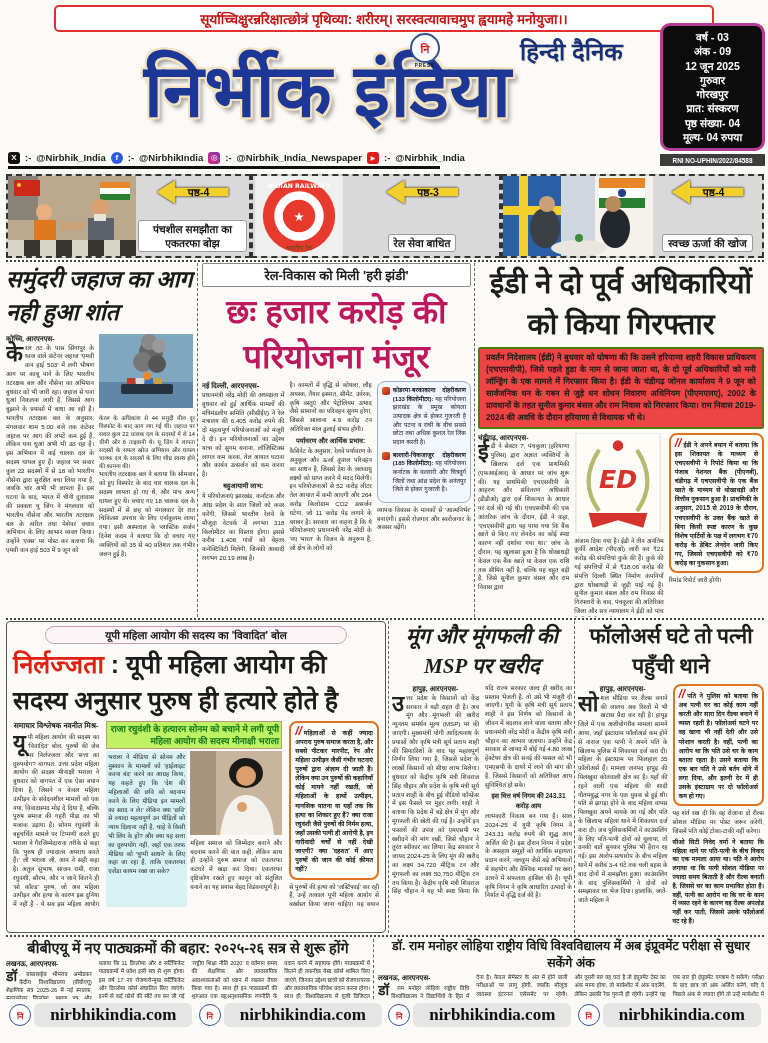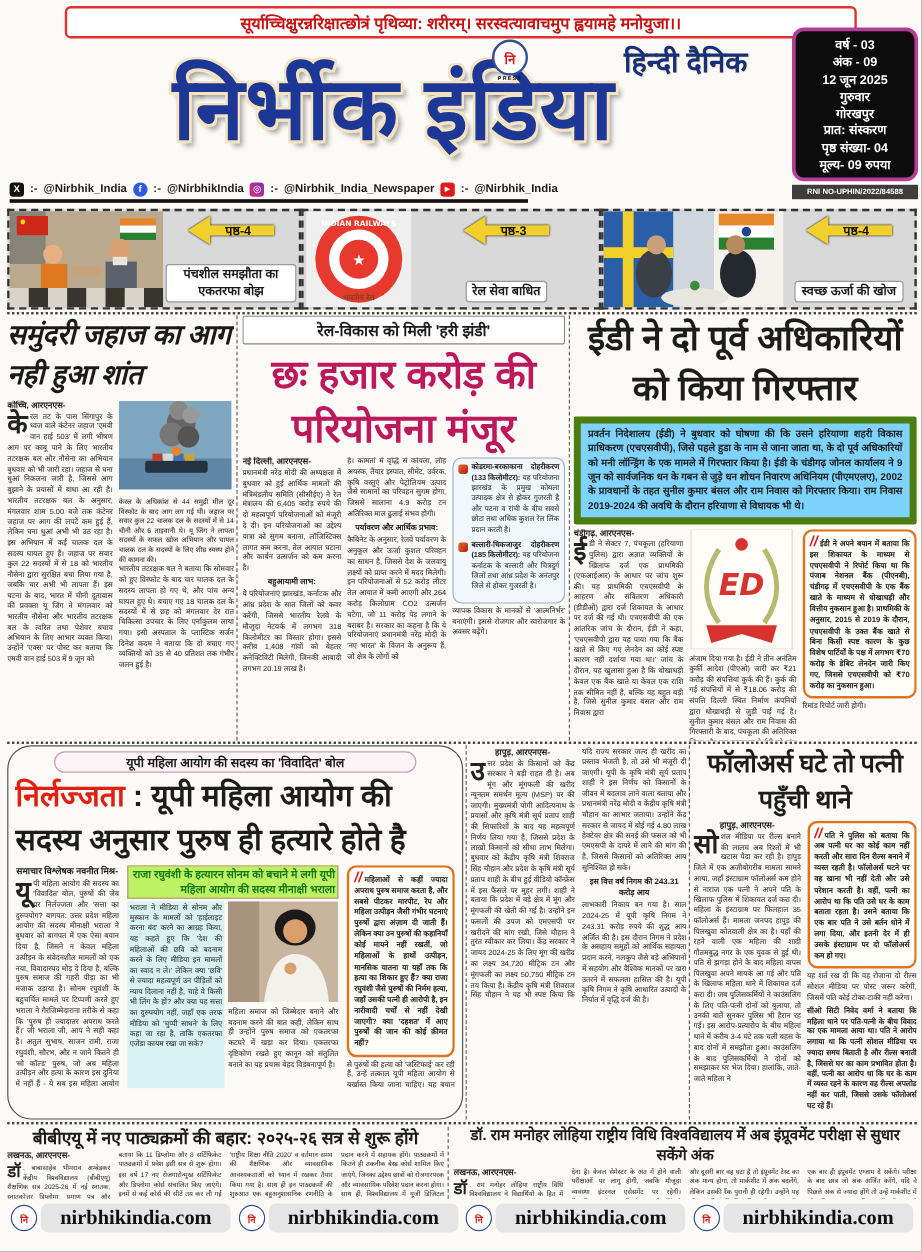--- a/index.html
+++ b/index.html
@@ -64,27 +64,27 @@
   .rail h1{margin:3px 0 2px;font-size:33px;line-height:1.35;font-weight:900;text-align:center;color:#be185d;}
   .rail-body{display:flex;gap:5px;height:212px;overflow:hidden;}
   .rail-col{width:84px;}
   .rail-side{width:96px;display:flex;flex-direction:column;gap:3px;}
   .sidebox{border:1px solid #9ab0c8;background:#f2f6fd;border-radius:8px;padding:4px;font-size:6.1px;line-height:1.42;text-align:justify;flex:0 0 auto;}
   .bullet{display:flex;gap:3px;margin-bottom:4px;}
   .bicon{flex:0 0 8px;width:8px;height:8px;border-radius:2px;background:linear-gradient(135deg,#e66a1e,#b21f1f);margin-top:1px;}
   
   .ed{left:478px;top:263px;width:286px;height:354px;overflow:hidden;}
   .ed h1{margin:0 0 3px;font-size:29px;line-height:1.4;font-weight:900;text-align:center;}
-  .leadbox{border:6px solid #4d7c0f;padding:3px 6px;font-size:8.2px;font-weight:700;line-height:1.45;text-align:justify;border-radius:2px;background:#7dd3fc;}
+  .leadbox{border:2px solid #4d7c0f;padding:3px 6px;font-size:8.2px;font-weight:700;line-height:1.45;text-align:justify;border-radius:2px;background:#ef4444;}
   .ed-body{display:flex;gap:5px;margin-top:4px;height:186px;overflow:hidden;}
   .ed-c{width:92px;}
   .ed-mid{width:90px;}
   .ed-q{width:96px;}
   
-  .mahila{left:6px;top:621px;width:380px;height:312px;border:1.5px solid #555;border-radius:20px;padding:4px 6px;overflow:hidden;background:#fbfaf6;}
+  .mahila{left:6px;top:621px;width:380px;height:312px;border:1.5px solid #555;border-radius:4px;padding:4px 6px;overflow:hidden;background:#fbfaf6;}
   .pill{border:1.5px solid #c7a0b0;background:#fcf4f6;border-radius:12px;width:300px;margin:0 auto;text-align:center;
         font-size:10.5px;font-weight:900;padding:1px 0;}
   .mahila h1{margin:2px 0;font-size:25px;line-height:1.45;font-weight:900;}
   .red{color:#e02010;}
   .m-body{display:flex;gap:7px;margin-top:2px;height:186px;overflow:hidden;}
   .m-c1{width:92px;}
   .byline{font-size:7.5px;font-weight:900;text-align:center;margin-bottom:2px;}
   .m-center{width:176px;display:flex;flex-direction:column;gap:2px;}
   .m-capbox{background:#bef264;border:1px solid #bb9a76;color:#177a17;font-weight:900;font-size:9px;line-height:1.35;text-align:right;padding:1px 2px;}
   .m-row{display:flex;gap:3px;flex:1;overflow:hidden;}
@@ -132,21 +132,21 @@
     <div class="ptxt">PRESS</div>
   </div>
   <div class="abs infobox">
     <div>वर्ष - 03</div>
     <div>अंक - 09</div>
     <div>12 जून 2025</div>
     <div>गुरुवार</div>
     <div>गोरखपुर</div>
     <div>प्रात: संस्करण</div>
     <div>पृष्ठ संख्या- 04</div>
-    <div>मूल्य- 09 रुपया</div>
+    <div>मूल्य- 04 रुपया</div>
   </div>
   <div class="abs rni">RNI NO-UPHIN/2022/84588</div>
 
   <div class="abs socialbar">
     <span class="chip x">X</span>
     <span>:-</span>
     <span>@Nirbhik_India</span>
     <span class="chip fb">f</span>
     <span>:-</span>
     <span>@NirbhikIndia</span>
@@ -362,20 +362,21 @@
       <div class="m-c3">
         <div class="qbox">
           <span class="qmark">//</span><span>महिलाओं से कहीं ज्यादा अपराध पुरुष समाज करता है, और सबसे पीटकर मारपीट, रेप और महिला उत्पीड़न जैसी गंभीर घटनाएं पुरुषों द्वारा अंज़ाम दी जाती हैं। लेकिन क्या उन पुरुषों की कहानियाँ कोई मायने नहीं रखतीं, जो महिलाओं के हाथों उत्पीड़न, मानसिक यातना या यहाँ तक कि हत्या का शिकार हुए हैं? क्या राजा रघुवंशी जैसे पुरुषों की निर्मम हत्या, जहाँ उसकी पत्नी ही आरोपी है, इन नारीवादी चर्चों से नहीं देखी जाएगी? क्या 'दहशत' में आए पुरुषों की जान की कोई क़ीमत नहीं?</span>
         </div>
         <div class="body-txt" style="margin-top:3px;">से पुरुषों की हत्या को 'जस्टिफाई' कर रही हैं, उन्हें तत्काल यूपी महिला आयोग से बर्खास्त किया जाना चाहिए। यह बयान कानून के सिद्धांत और समानता के खिलाफ है, और यह उस आयोग की साख पर सवाल उठाता है, जिसका काम सभी नागरिकों के हितों की रक्षा करना है, न कि किसी एक लिंग के खिलाफ नफरत फैलाना।</div>
       </div>
     </div>
   </div>
 
   <div class="abs moong">
+    <h2>मूंग और मूंगफली की MSP पर खरीद</h2>
     <div class="twocol body-txt">
       <div style="text-align:center;"><span class="dateline">हापुड़, आरएनएस-</span></div>
       <span class="dc">उ</span><span>त्तर प्रदेश के किसानों को केंद्र सरकार ने बड़ी राहत दी है। अब मूंग और मूंगफली की खरीद न्यूनतम समर्थन मूल्य (MSP) पर की जाएगी। मुख्यमंत्री योगी आदित्यनाथ के प्रयासों और कृषि मंत्री सूर्य प्रताप शाही की सिफारिशों के बाद यह महत्वपूर्ण निर्णय लिया गया है, जिससे प्रदेश के लाखों किसानों को सीधा लाभ मिलेगा। बुधवार को केंद्रीय कृषि मंत्री शिवराज सिंह चौहान और प्रदेश के कृषि मंत्री सूर्य प्रताप शाही के बीच हुई वीडियो कॉन्फ्रेंस में इस फैसले पर मुहर लगी। शाही ने बताया कि प्रदेश में बड़े क्षेत्र में मूंग और मूंगफली की खेती की गई है। उन्होंने इन फसलों की उपज को एमएसपी पर खरीदने की मांग रखी, जिसे चौहान ने तुरंत स्वीकार कर लिया। केंद्र सरकार ने जायद 2024-25 के लिए मूंग की खरीद का लक्ष्य 34,720 मीट्रिक टन और मूंगफली का लक्ष्य 50,750 मीट्रिक टन तय किया है।</span>
       <span>केंद्रीय कृषि मंत्री शिवराज सिंह चौहान ने यह भी स्पष्ट किया कि यदि राज्य सरकार जल्द ही खरीद का प्रस्ताव भेजती है, तो उसे भी मंजूरी दी जाएगी। यूपी के कृषि मंत्री सूर्य प्रताप शाही ने इस निर्णय को किसानों के जीवन में बदलाव लाने वाला बताया और प्रधानमंत्री नरेंद्र मोदी व केंद्रीय कृषि मंत्री चौहान का आभार जताया। उन्होंने केंद्र सरकार से जायद में बोई गई 4.80 लाख हेक्टेयर क्षेत्र की सनई की फसल को भी एमएसपी के दायरे में लाने की मांग की है, जिससे किसानों को अतिरिक्त आय सुनिश्चित हो सके।</span>
       <div class="subhead">इस वित्त वर्ष निगम की 243.31 करोड़ आय</div>
       <span>लाभकारी निकाय बन गया है। साल 2024-25 में यूपी कृषि निगम ने 243.31 करोड़ रुपये की शुद्ध आय अर्जित की है। इस दौरान निगम ने प्रदेश के असहाय समूहों को आर्थिक सहायता प्रदान करने, नलकूप जैसे बड़े अभियानों में सहयोग और वैश्विक मानकों पर खरा उतरने में सफलता हासिल की है। यूपी कृषि निगम ने कृषि आधारित उत्पादों के निर्यात में वृद्धि दर्ज की है।</span>
     </div>
   </div>
 
   <div class="abs foll">

